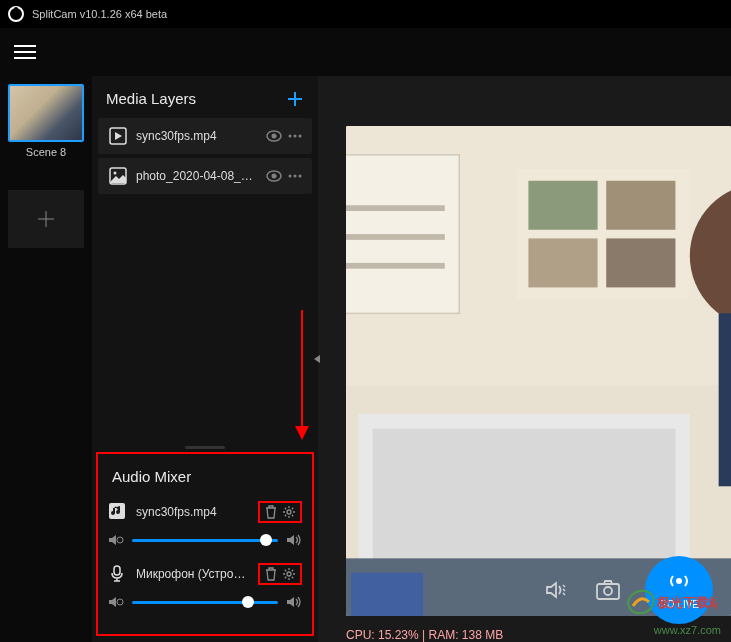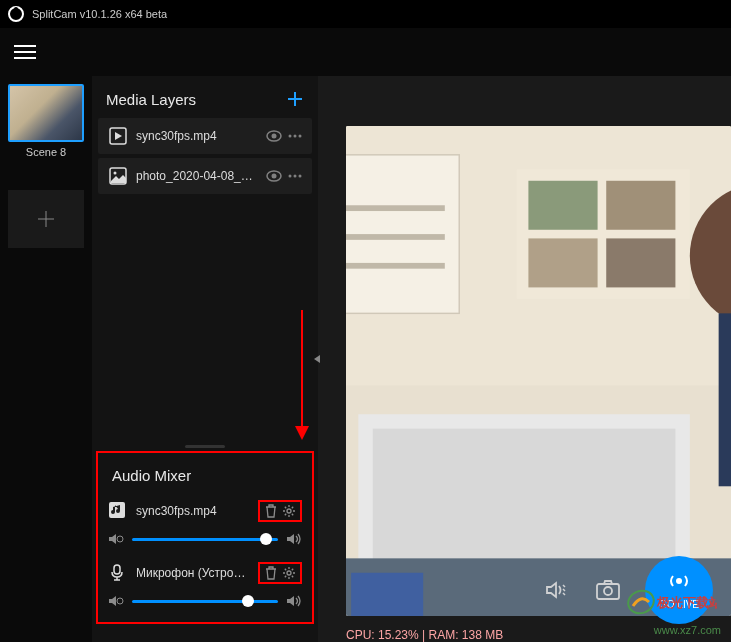--- a/index.html
+++ b/index.html
@@ -15,33 +15,33 @@
 
 .main { display: flex; height: calc(100% - 76px); }
 
 .scenes-col { width: 92px; padding: 8px; display: flex; flex-direction: column; gap: 8px; }
 .scene-thumb { width: 76px; height: 58px; border: 2px solid #1e9fff; border-radius: 2px; overflow: hidden; cursor: pointer; position: relative; }
 .scene-thumb-inner { width: 100%; height: 100%; background: linear-gradient(135deg, #d4c4a8 0%, #c0b090 40%, #4a5568 70%, #2d3748 100%); }
 .scene-label { font-size: 11px; color: #ccc; text-align: center; margin-top: 4px; }
 .add-scene { width: 76px; height: 58px; background: #1a1a1a; display: flex; align-items: center; justify-content: center; cursor: pointer; margin-top: 24px; }
 
 .layers-col { width: 226px; background: #131313; display: flex; flex-direction: column; position: relative; }
-.section-header { display: flex; align-items: center; justify-content: space-between; padding: 14px 14px 10px; }
+.section-header { display: flex; align-items: flex-start; justify-content: space-between; padding: 14px 14px 10px; }
 .section-title { font-size: 15px; color: #e8e8e8; font-weight: 400; }
 .add-btn { cursor: pointer; }
 
 .layer-item { display: flex; align-items: center; padding: 8px 10px; margin: 0 6px 4px; background: #1e1e1e; border-radius: 2px; gap: 8px; }
 .layer-icon { width: 20px; height: 20px; flex-shrink: 0; display: flex; align-items: center; justify-content: center; }
 .layer-name { flex: 1; font-size: 12px; color: #ddd; white-space: nowrap; overflow: hidden; text-overflow: ellipsis; }
 .layer-actions { display: flex; gap: 6px; align-items: center; }
 .eye-icon, .dots-icon { cursor: pointer; opacity: 0.7; }
 
 .annotation-arrow { position: absolute; left: 200px; top: 234px; pointer-events: none; }
 
-.audio-section { border: 2px solid #ff0000; margin: 2px 4px 18px 4px; padding-bottom: 4px; }
+.audio-section { border: 2px solid #ff0000; margin: 2px 4px 6px 4px; padding-bottom: 15px; }
 .audio-item { margin: 0 6px 6px; }
 .audio-row { display: flex; align-items: center; padding: 6px 4px; gap: 8px; }
 .audio-icon { width: 20px; height: 20px; flex-shrink: 0; }
 .audio-name { flex: 1; font-size: 12px; color: #ddd; white-space: nowrap; overflow: hidden; text-overflow: ellipsis; }
 .audio-actions { display: flex; gap: 4px; border: 2px solid #ff0000; padding: 2px 4px; }
 .audio-action-btn { cursor: pointer; opacity: 0.8; }
 .volume-row { display: flex; align-items: center; gap: 8px; padding: 4px; }
 .volume-slider { flex: 1; height: 3px; background: #0090ff; position: relative; border-radius: 2px; }
 .volume-thumb { position: absolute; width: 12px; height: 12px; background: #fff; border-radius: 50%; top: -5px; }
 .speaker-icon { opacity: 0.8; cursor: pointer; }

